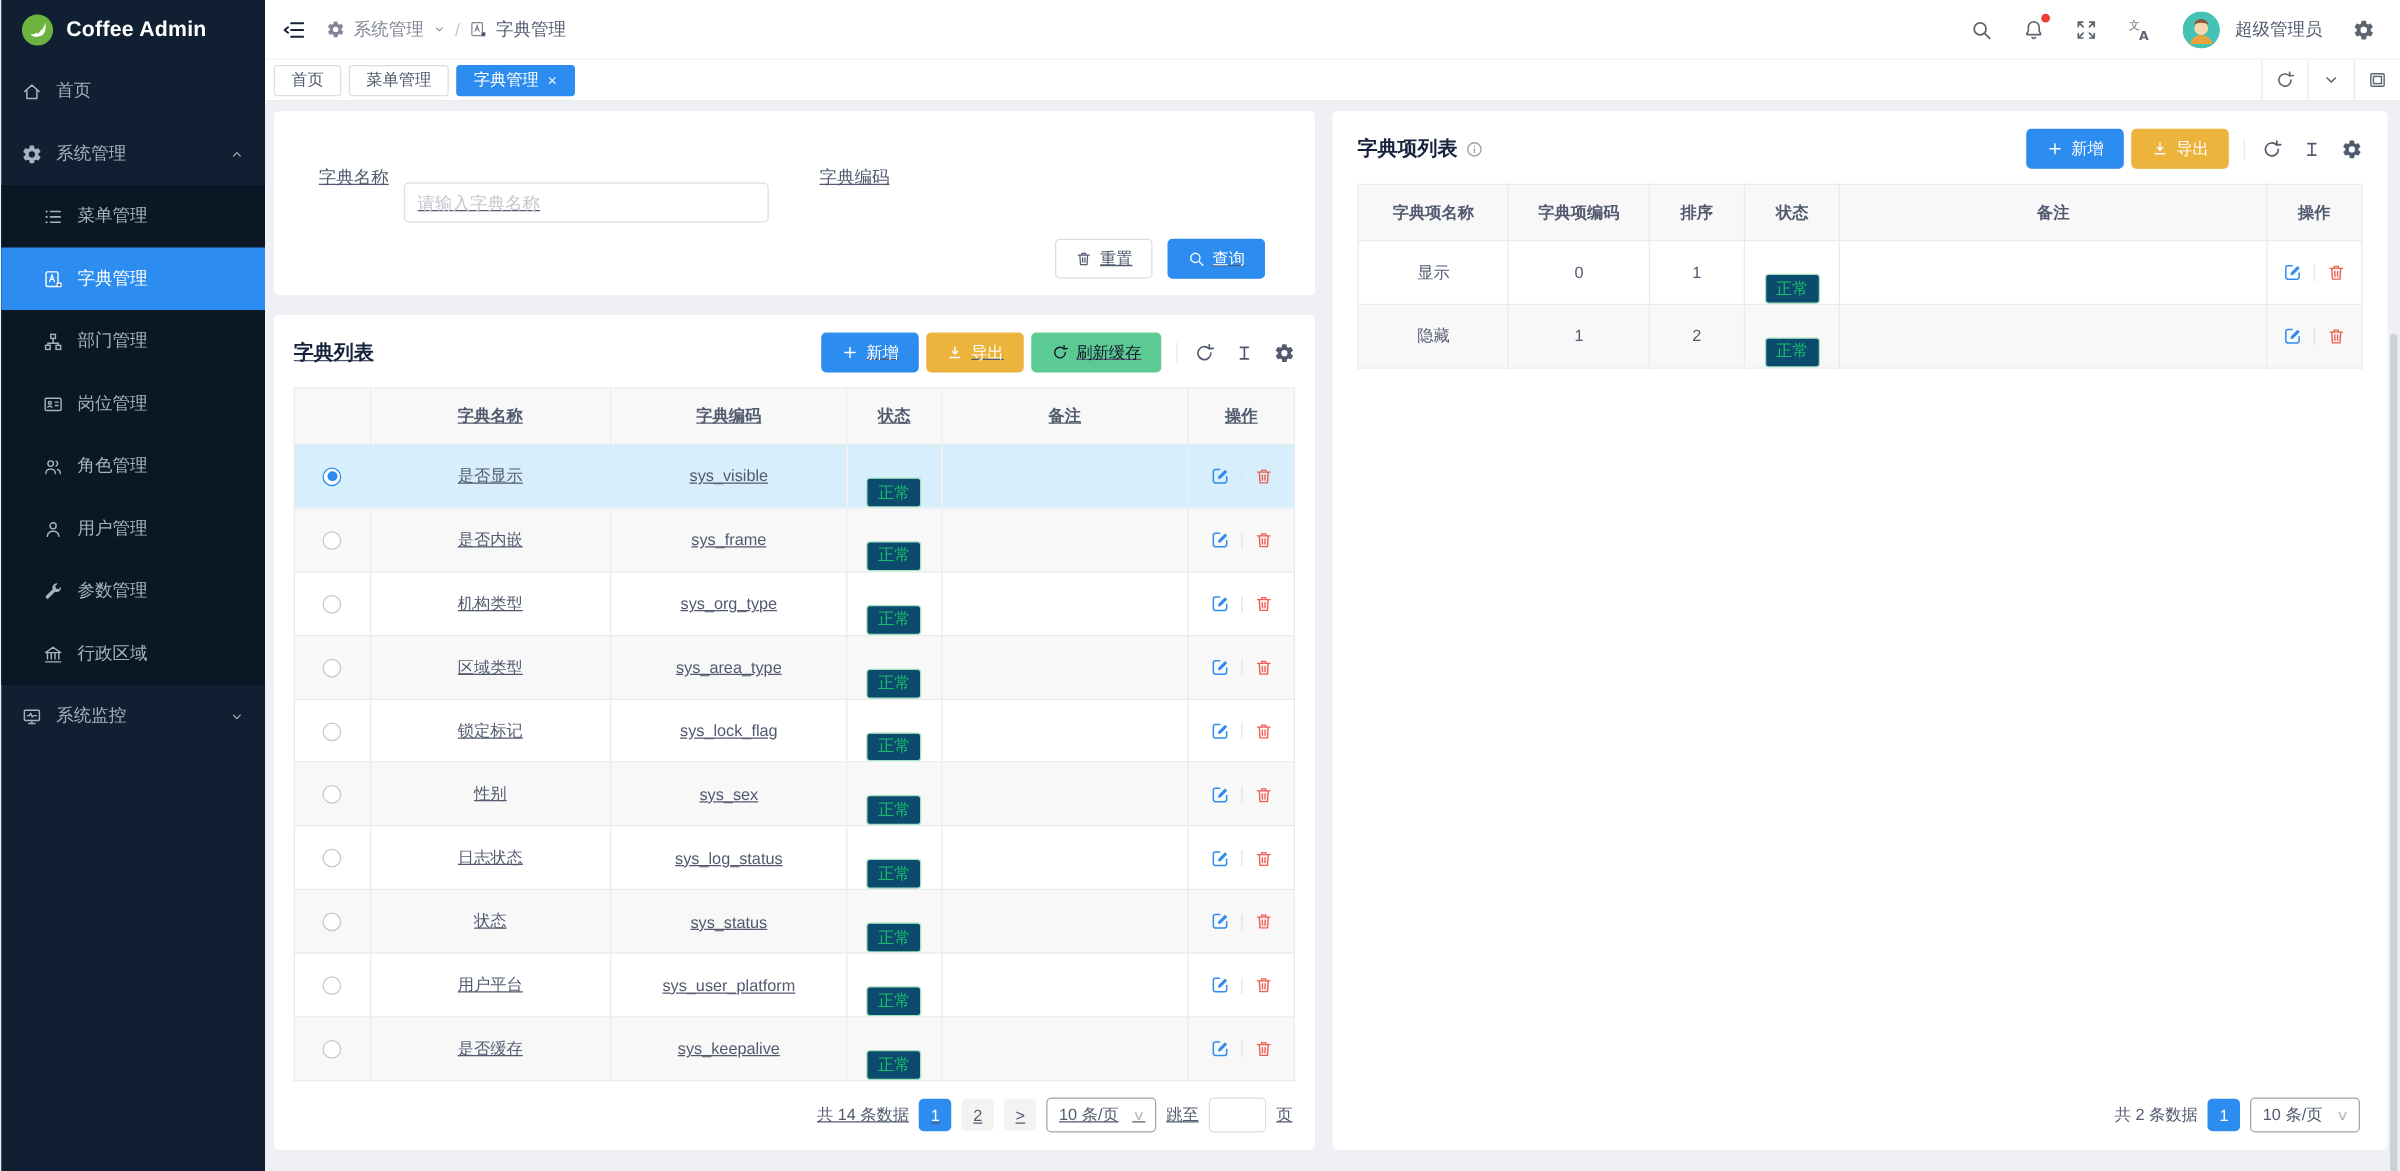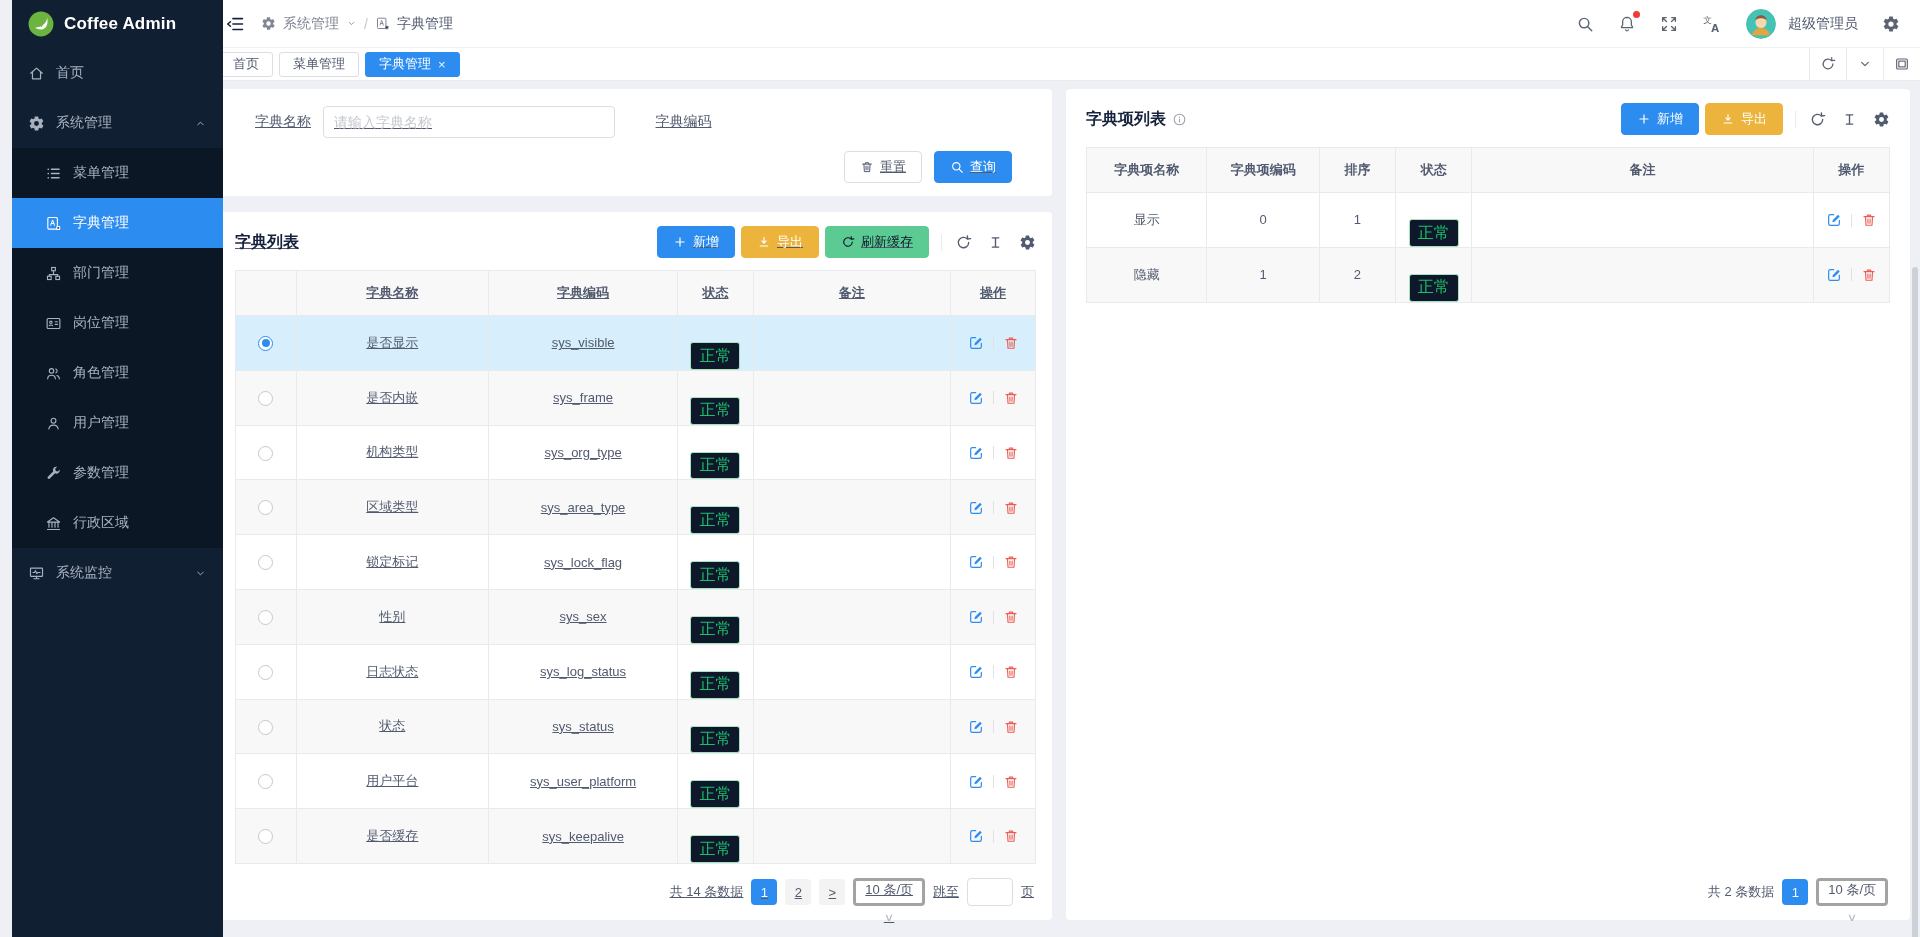--- a/index.html
+++ b/index.html
@@ -1,21 +1,21 @@
 <!DOCTYPE html>
 <html style="--primary: #2d8cf0; --export_yellow: #ecb43d; --cache_green: #5ccb93; --status_green: #19be6b; --delete_red: #ed5d54; --sidebar_bg: #111f33; --submenu_bg: #0c1726; --page_bg: #eef0f6; --selected_row: #d7eefc; --logo_green: #6db33f;"><head>
 <meta charset="utf-8">
 <style>
   * { box-sizing: border-box; margin: 0; padding: 0; }
   html,body { width:1920px; height:937px; overflow:hidden; }
   body { font-family:"Liberation Sans","DejaVu Sans",sans-serif; background:var(--page_bg,#eef0f6); color:#515a6e; position:relative; }
   svg { display:block; }
 
   
-  .sidebar { position:absolute; left:12px; top:0; width:211px; height:937px; background:var(--sidebar_bg,#111f33); color:#a8b2bf; z-index:5; }
+  .sidebar { position:absolute; left:1px; top:0; width:211px; height:937px; background:var(--sidebar_bg,#111f33); color:#a8b2bf; z-index:5; }
   .logo { height:48px; display:flex; align-items:center; gap:10px; padding-left:16px; }
   .logo-title { color:#fff; font-weight:bold; font-size:17px; letter-spacing:.2px; }
   .menu-item { height:50px; display:flex; align-items:center; gap:11px; padding:0 16px; font-size:14px; cursor:pointer; }
   .menu-item svg { width:17px; height:17px; flex:none; }
   .menu-item .chev { margin-left:auto; width:13px; height:13px; }
   .submenu { background:var(--submenu_bg,#0c1726); }
   .submenu .menu-item { padding-left:33px; }
   .menu-item.active { background:var(--primary,#2d8cf0); color:#fff; }
 
   
@@ -45,21 +45,21 @@
   
   .content { position:absolute; left:211px; top:81px; right:0; bottom:0; padding:8px 10px 17px 8px; display:flex; gap:14px; }
   .card { background:#fff; border-radius:4px; }
   .left-col { width:833px; flex:none; display:flex; flex-direction:column;text-decoration:underline; }
   .right-col { flex:1; min-width:0; }
 
   .search-card { padding:17px 16px 13px; }
   .form-row { display:flex; }
   .field { width:50%; display:flex; align-items:center; }
   .field label { width:76px; flex:none; text-align:right; margin-right:12px; font-size:14px; color:#515a6e; }
-  .field input { flex:1; max-width:292px; height:32px; border:1px solid #dcdee2; border-radius:4px; padding:0 10px; font-size:14px; color:#515a6e; outline:none; }
+  .field input { flex:1; max-width:292px; height:32px; border:1px solid #dcdee2; border-radius:4px; padding:0 10px; font-size:14px; color:#515a6e; outline:none;margin-top:40px; }
   .field input::placeholder { color:#c5c8ce; }
   .btn-row { display:flex; justify-content:flex-end; gap:12px; margin-top:13px; padding-right:24px; }
 
   .btn { height:32px; display:inline-flex; align-items:center; gap:6px; padding:0 15px; border-radius:4px; border:1px solid #dcdee2; background:#fff; color:#515a6e; font-size:13px; cursor:pointer; }
   .btn svg { width:14px; height:14px; }
   .btn.primary { background:var(--primary,#2d8cf0); border-color:var(--primary,#2d8cf0); color:#fff; }
   .btn.warning { background:var(--export_yellow,#ecb43d); border-color:var(--export_yellow,#ecb43d); color:#fff; }
   .btn.success { background:var(--cache_green,#5ccb93); border-color:var(--cache_green,#5ccb93); color:#0f172a; }
 
   .list-card { margin-top:16px; flex:1; display:flex; flex-direction:column; padding:14px 16px 10px; }
@@ -77,32 +77,32 @@
   th,td { border:1px solid #e8eaec; text-align:center; overflow:hidden; }
   th { background:#f8f8f9; height:45px; font-weight:600; }
   td { height:50px; background:#fff; }
   tr.stripe td { background:#f8f8f9; }
   tr.selected td { background:var(--selected_row,#d7eefc); }
 
   .radio { display:inline-block; width:15px; height:15px; border:1px solid #c5c8ce; border-radius:50%; background:#fff; position:relative; vertical-align:middle; cursor:pointer; }
   .radio.checked { border-color:var(--primary,#2d8cf0); border-width:1.5px; }
   .radio.checked::after { content:""; position:absolute; left:2.5px; top:2.5px; width:8px; height:8px; border-radius:50%; background:var(--primary,#2d8cf0); }
 
-  .badge { display:inline-block; padding:2.5px 8px; border:1px solid #a3e3c0; color:var(--status_green,#19be6b); background:#0f172a; border-radius:3px; font-size:16px; line-height:1.3;margin-top:26px; }
+  .badge { display:inline-block; padding:2.5px 8px; border:1px solid #a3e3c0; color:var(--status_green,#19be6b); background:#0c4a6e; border-radius:3px; font-size:13px; line-height:1.3;margin-top:26px; }
 
   .op-btn { display:inline-block; vertical-align:middle; cursor:pointer; }
   .op-btn svg { width:16px; height:16px; }
   .op-edit { color:var(--primary,#2d8cf0); }
   .op-del { color:var(--delete_red,#ed5d54); }
   .op-sep { display:inline-block; vertical-align:middle; width:1px; height:13px; background:#dfe1e5; margin:0 9px; }
 
   .pager { margin-top:auto; display:flex; align-items:center; justify-content:flex-end; gap:8px; font-size:13px; color:#515a6e; padding:12px 2px 4px; }
   .page-btn { min-width:26px; height:26px; padding:0 4px; border-radius:4px; background:#f3f3f4; display:inline-flex; align-items:center; justify-content:center; cursor:pointer; }
   .page-btn.active { background:var(--primary,#2d8cf0); color:#fff; }
-  .page-select { height:28px; border:3px solid #a3a3a3; border-radius:4px; background:#fff; display:inline-flex; align-items:center; padding:0 9px; gap:12px; cursor:pointer;flex-direction:column; }
+  .page-select { height:28px; border:1px solid #a3a3a3; border-radius:4px; background:#fff; display:inline-flex; align-items:center; padding:0 9px; gap:12px; cursor:pointer; }
   .caret { color:#b8bcc4; font-size:11px; transform:scaleX(1.3); }
   .jump-input { width:46px; height:28px; border:1px solid #dcdee2; border-radius:4px; outline:none; padding:0 6px; font-size:13px; }
 
   .scroll-thumb { position:absolute; right:2px; top:186px; width:6px; height:698px; background:#ccd0d7; border-radius:3px; }
 </style>
 </head>
 <body>
 
 <svg width="0" height="0" style="position:absolute">
   <defs>

